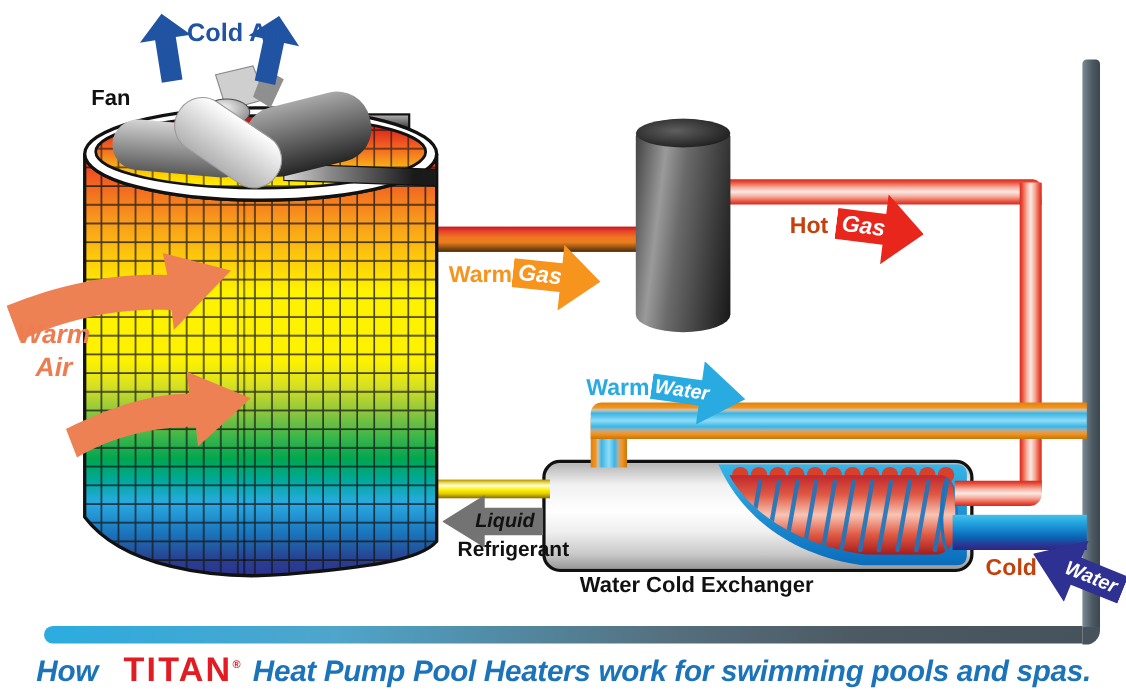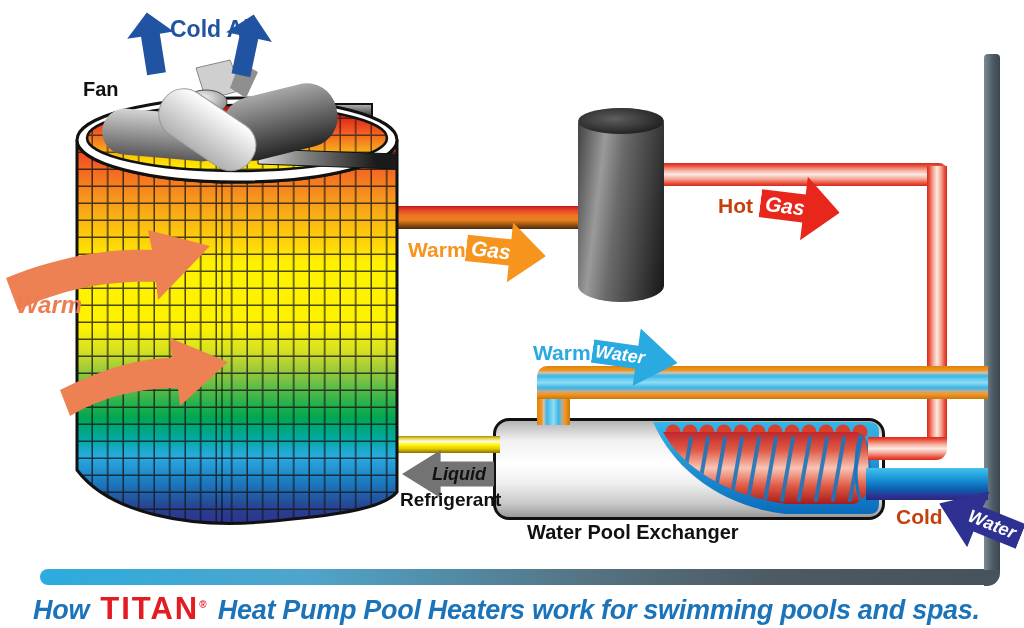--- a/index.html
+++ b/index.html
@@ -40,21 +40,21 @@
   .exchanger{left:493px;top:418px;width:392px;height:102px;border:3px solid #111;border-radius:16px;box-sizing:border-box;
     background:linear-gradient(180deg,#b4b4b4 0%,#f0f0f0 20%,#ffffff 45%,#efefef 65%,#c9c9c9 86%,#9a9a9a 100%);}
   .coil-svg{position:absolute;right:1px;top:1px;width:242px;height:92px;}
   
   .barrow{position:absolute;color:#fff;font-weight:bold;font-style:italic;}
   .barrow .on-arrow{position:absolute;top:50%;transform:translateY(-50%);}
   .arrow-right{clip-path:polygon(0 28%,55% 28%,55% 0,100% 50%,55% 100%,55% 72%,0 72%);}
   .arrow-left{clip-path:polygon(0 50%,42% 0,42% 24%,100% 24%,100% 76%,42% 76%,42% 100%);}
   .caption{position:absolute;left:33px;top:591px;font-size:27px;font-weight:bold;font-style:italic;
            color:#1B74BA;white-space:nowrap;letter-spacing:-0.3px;}
-  .brand{font-style:normal;font-weight:900;color:#E31B23;font-size:31px;letter-spacing:2px;padding:0 4px;}
+  .brand{font-style:normal;font-weight:900;color:#E31B23;font-size:31px;letter-spacing:2px;padding:0 4px;margin-left:12px;}
   .brand sup{font-size:10px;letter-spacing:0;}
   svg{display:block;}
 </style>
 </head>
 <body>
 
 <div id="canvas">
 
   <div class="abs vbar"></div>
   <div class="abs vcorner"></div>
@@ -212,22 +212,23 @@
     </g>
   </svg>
 
   <div class="abs compressor"></div>
   <div class="abs compressor-top"></div>
 
   <div class="lbl" style="left:83px;top:78px">Fan</div>
   <div class="lbl" style="left:170px;top:16px;font-size:23px;color:#2153A3">Cold Air</div>
   <div class="abs" style="left:4px;top:290px;width:90px;text-align:center;font-weight:bold;font-style:italic;font-size:24px;color:#ED7D50;line-height:1.25">
     <div>Warm</div>
-  </div>
-  <div class="lbl" style="left:527px;top:521px">Water Pool Exchanger</div>
+    <div>Air</div>
+  </div>
+  <div class="lbl" style="left:527px;top:521px">Water Cold Exchanger</div>
 
   <div class="lbl" style="left:408px;top:238px;font-size:21px;color:#F7941D">Warm</div>
   <div class="barrow arrow-right" style="left:466px;top:222px;width:80px;height:60px;background:#F7941D;transform:rotate(6deg);font-size:21px">
     <span class="on-arrow" style="left:5px">Gas</span>
   </div>
 
   <div class="lbl" style="left:718px;top:194px;font-size:21px;color:#c2410c">Hot</div>
   <div class="barrow arrow-right" style="left:760px;top:176px;width:80px;height:64px;background:#E8261C;transform:rotate(7deg);font-size:21px">
     <span class="on-arrow" style="left:5px">Gas</span>
   </div>
@@ -238,21 +239,21 @@
   </div>
 
   <div class="lbl" style="left:896px;top:505px;font-size:21px;color:#c2410c">Cold</div>
   <div class="barrow" style="left:936px;top:490px;width:88px;height:60px;background:#2E3192;transform:rotate(22deg);font-size:18px;clip-path:polygon(0 50%,48% 0,48% 28%,100% 28%,100% 72%,48% 72%,48% 100%)">
     <span class="on-arrow" style="left:32px">Water</span>
   </div>
 
   <div class="barrow arrow-left" style="left:402px;top:450px;width:92px;height:48px;background:#737373;color:#111;font-size:18px">
     <span class="on-arrow" style="left:30px">Liquid</span>
   </div>
-  <div class="lbl" style="left:400px;top:489px;font-size:19px">Refrigerant</div>
+  <div class="lbl" style="left:416px;top:489px;font-size:19px">Refrigerant</div>
 
   <div class="caption">
     <span>How</span>
     <span class="brand"><span>TITAN</span><sup>®</sup></span>
     <span>Heat Pump Pool Heaters work for swimming pools and spas.</span>
   </div>
 
 </div>
 
 </body></html>

